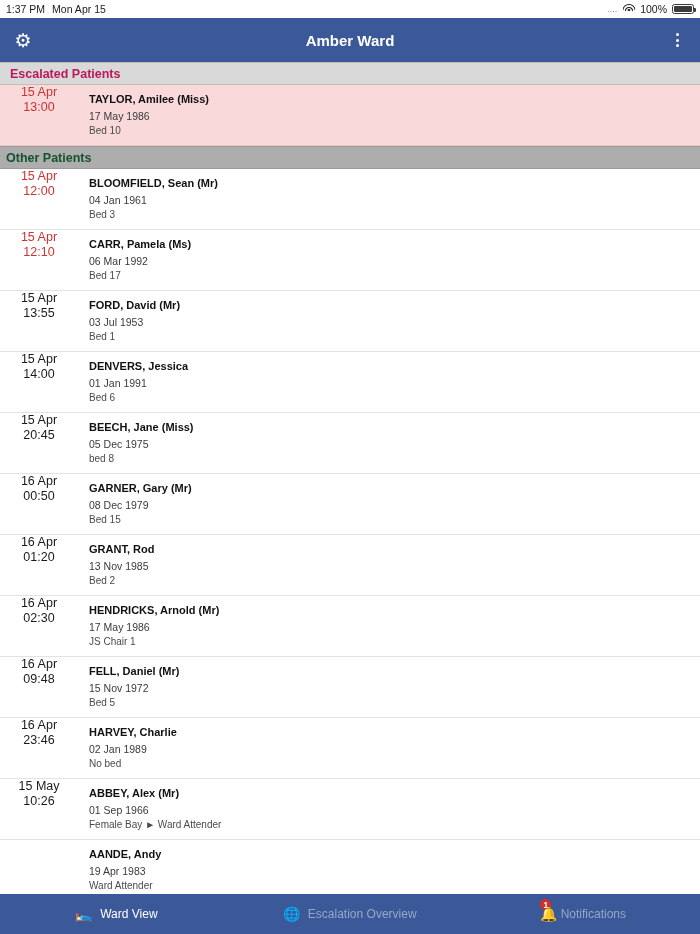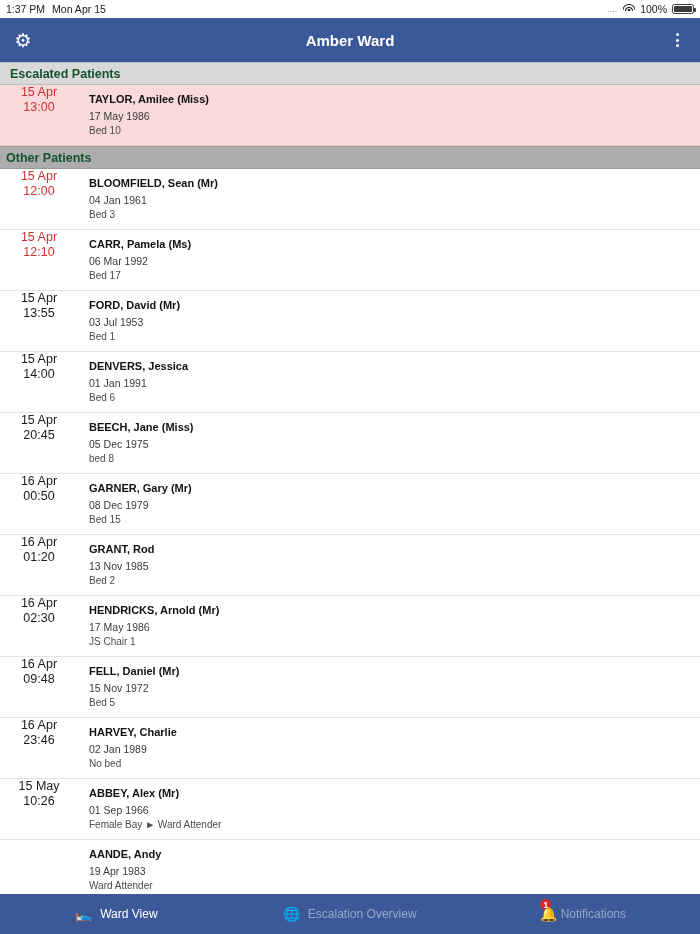--- a/index.html
+++ b/index.html
@@ -53,21 +53,21 @@
     font-size: 19px; line-height: 1; cursor: pointer; z-index: 2;
   }
   .kebab {
     width: 22px; height: 22px; display: flex; flex-direction: column;
     align-items: center; justify-content: center; gap: 2.5px; cursor: pointer; z-index: 2;
   }
   .kebab b { width: 3px; height: 3px; background: #fff; border-radius: 50%; display: block; }
 
   
   .section-escalated {
-    background: #d9d9d9; color: #14532d; font-size: 12.5px; font-weight: bold;
+    background: #d9d9d9; color: #be185d; font-size: 12.5px; font-weight: bold;
     padding: 4px 10px; border-top: 1px solid #bdbdbd; border-bottom: 1px solid #bdbdbd;
     height: 23px; display: flex; align-items: center;
   }
   .section-other {
     background: #adadad; color: #14532d; font-size: 12.5px; font-weight: bold;
     padding: 4px 6px; border-top: 1px solid #9a9a9a; border-bottom: 1px solid #9a9a9a;
     height: 23px; display: flex; align-items: center;
   }
 
   

